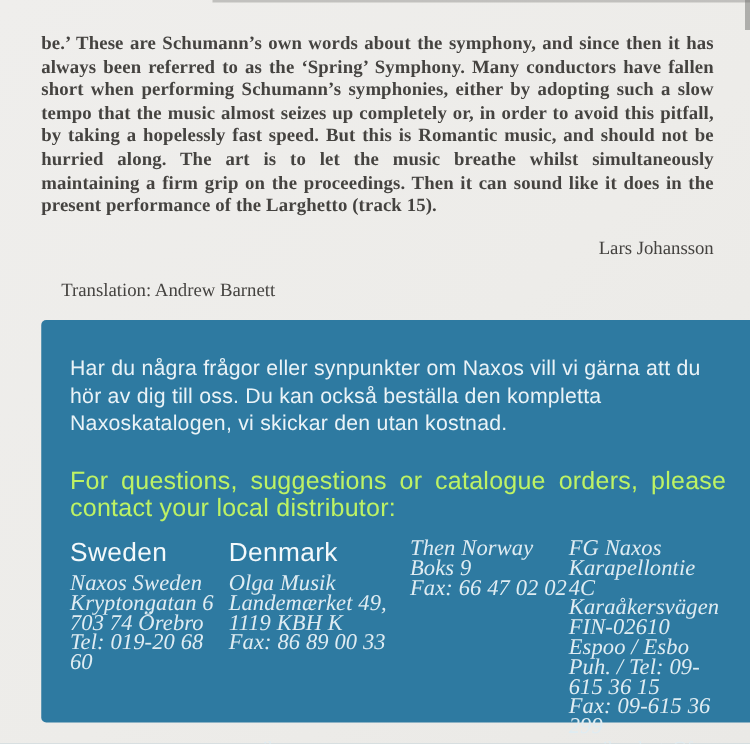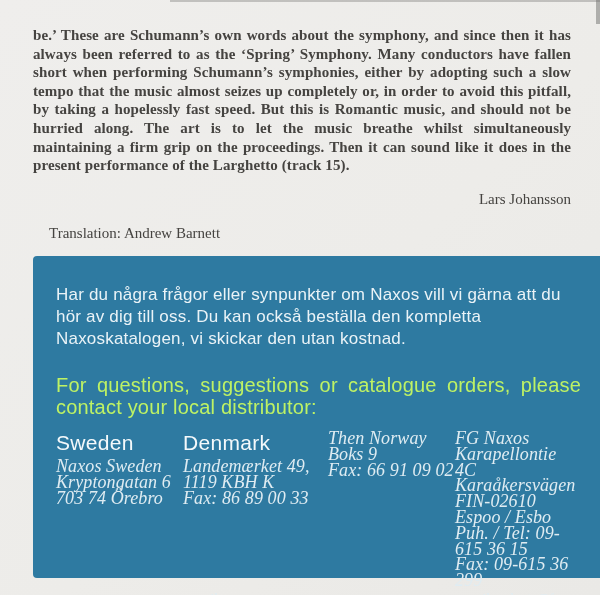--- a/index.html
+++ b/index.html
@@ -144,42 +144,44 @@
     <p class="en-text">For questions, suggestions or catalogue orders, please contact your local distributor:</p>
 
     <div class="columns">
 
       <div class="col">
         <h2>Sweden</h2>
         <div class="addr">
             <div class="addr-line">Naxos Sweden</div>
             <div class="addr-line">Kryptongatan 6</div>
             <div class="addr-line">703 74 Örebro</div>
+            <div class="addr-line">Tel: 019-20 68 60</div>
           </div>
 
       </div>
 
       <div class="col">
         <h2>Denmark</h2>
         <div class="addr">
+            <div class="addr-line">Olga Musik</div>
             <div class="addr-line">Landemærket 49,</div>
             <div class="addr-line">1119 KBH K</div>
             <div class="addr-line">Fax: 86 89 00 33</div>
           </div>
         <div class="contact">
           <div>e-mail: info@olgamusik.dk</div>
 
         </div>
       </div>
 
       <div class="col">
         <div class="addr">
             <div class="addr-line">Then Norway</div>
             <div class="addr-line">Boks 9</div>
-            <div class="addr-line">Fax: 66 91 09 02</div>
+            <div class="addr-line">Fax: 66 47 02 02</div>
           </div>
 
       </div>
 
       <div class="col">
         <div class="addr">
             <div class="addr-line">FG Naxos</div>
             <div class="addr-line">Karapellontie 4C</div>
             <div class="addr-line">Karaåkersvägen</div>
             <div class="addr-line">FIN-02610 Espoo / Esbo</div>

